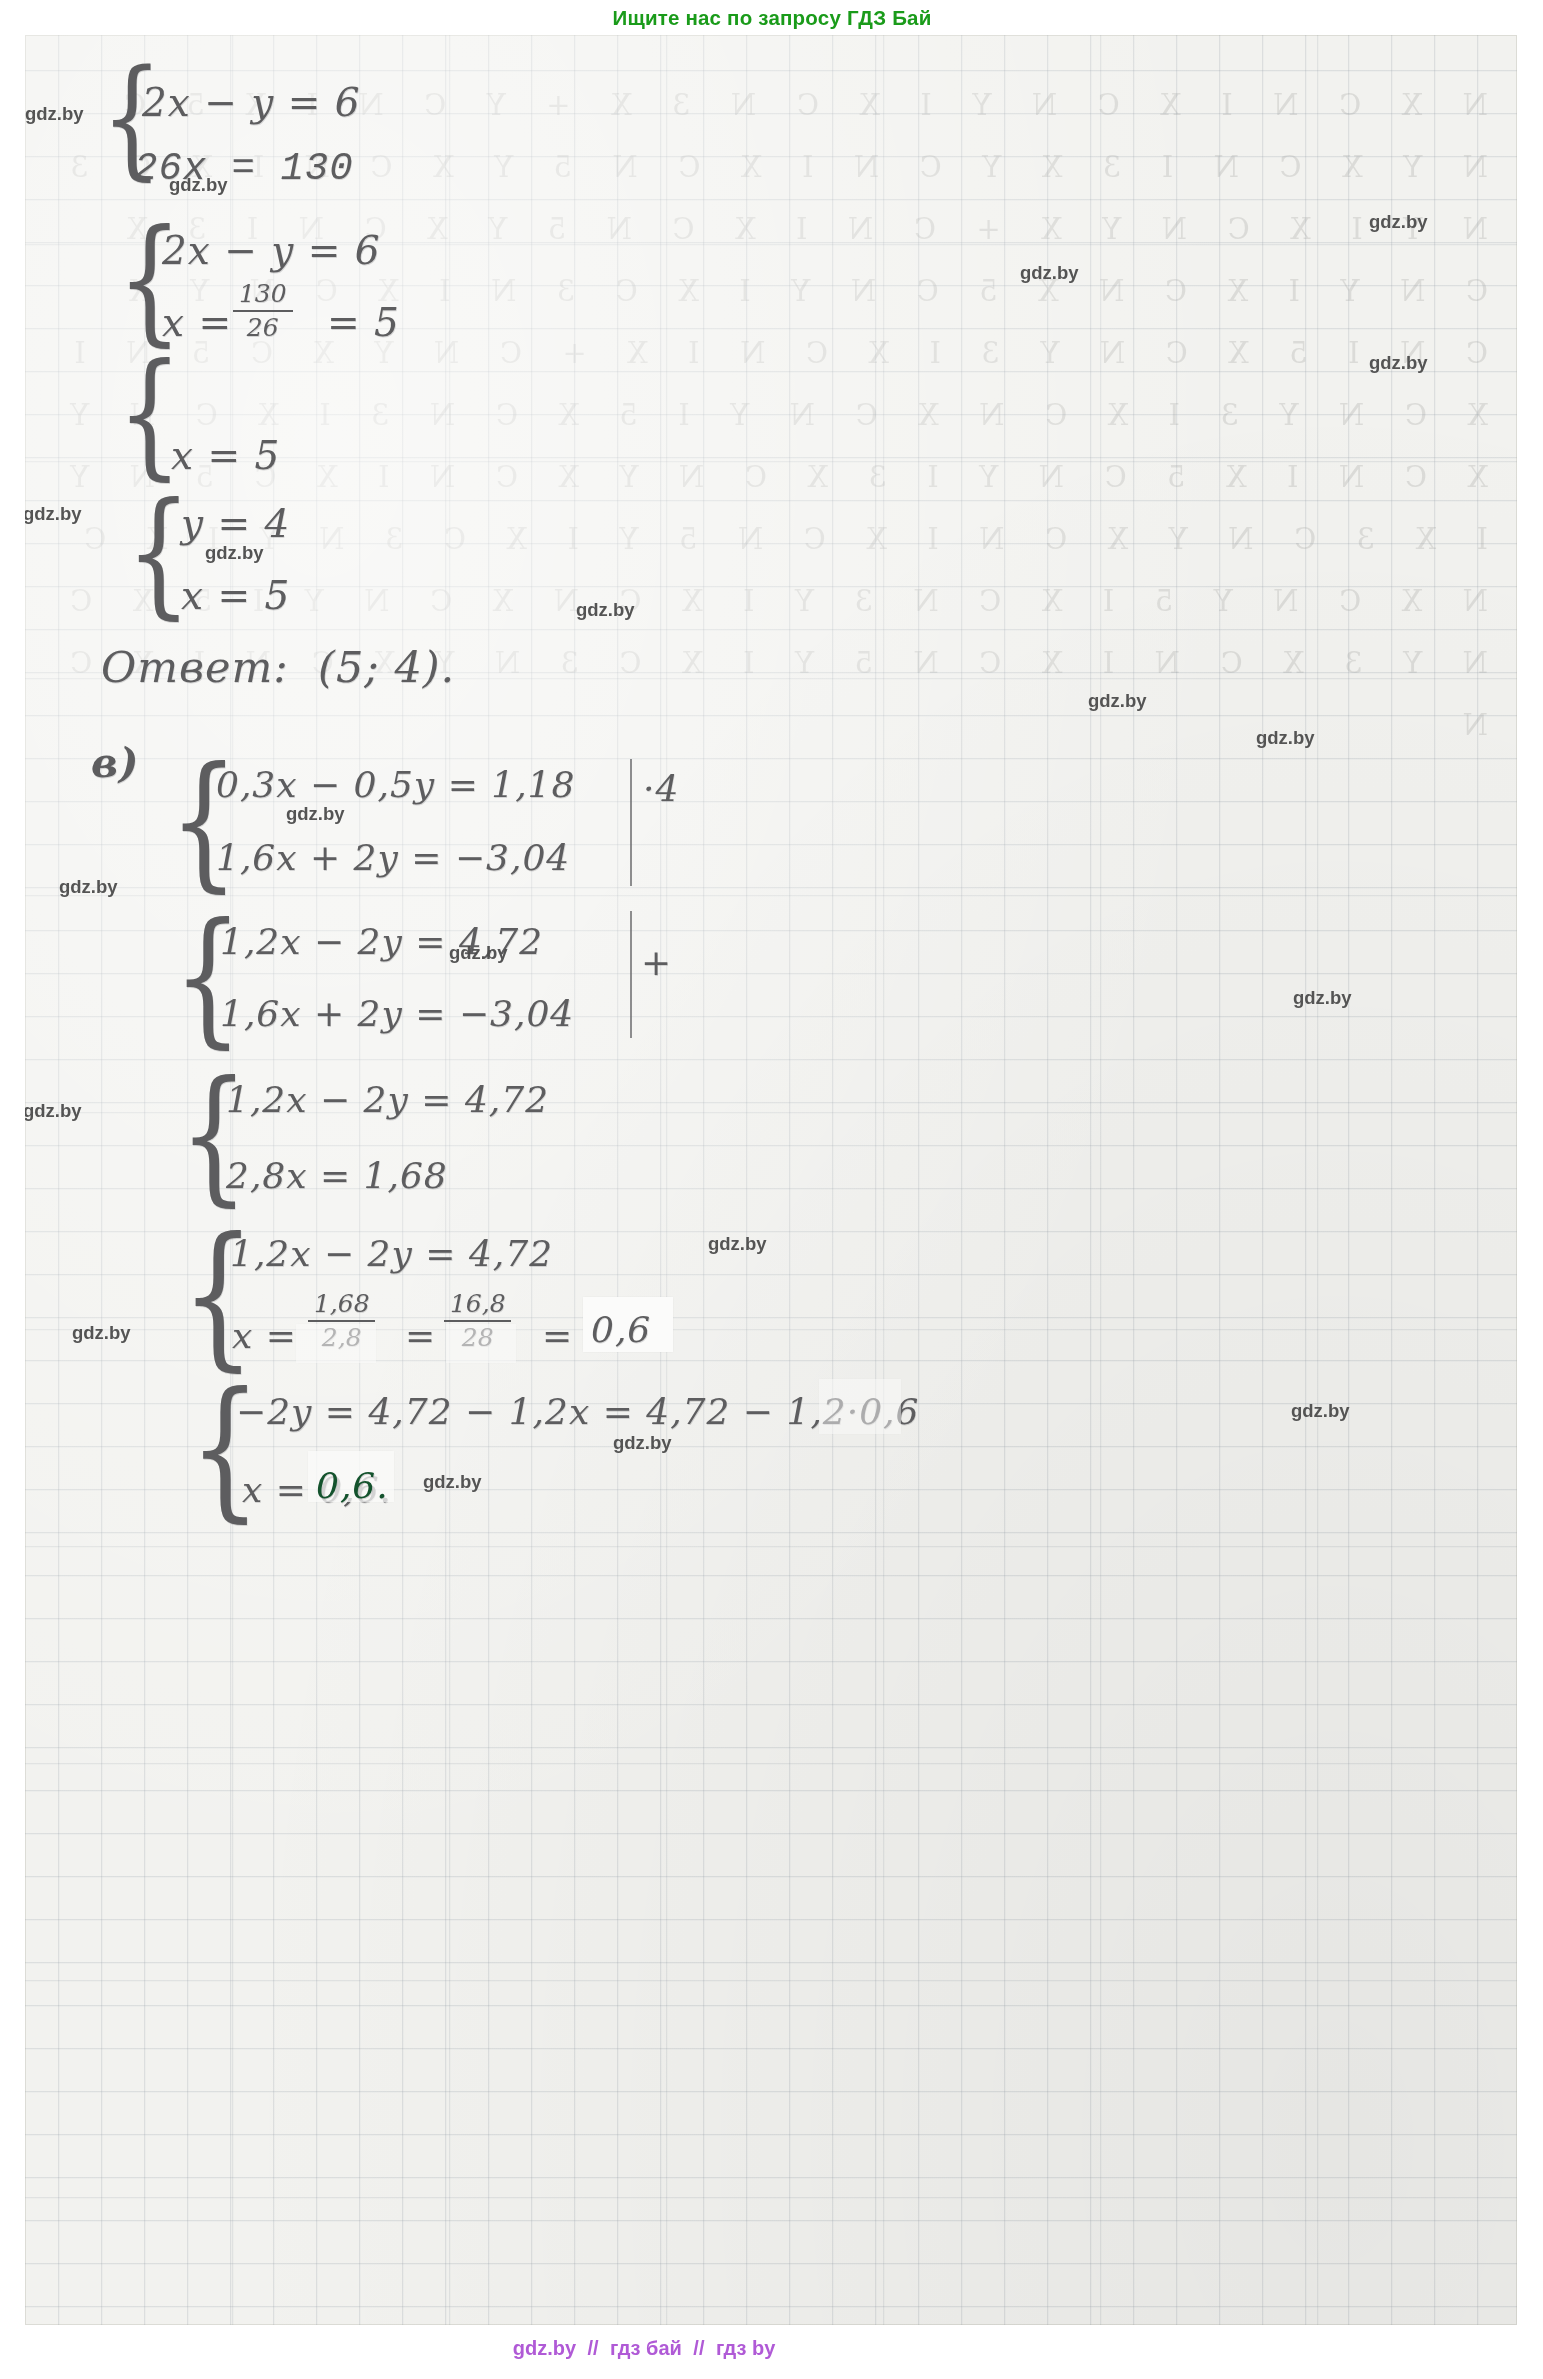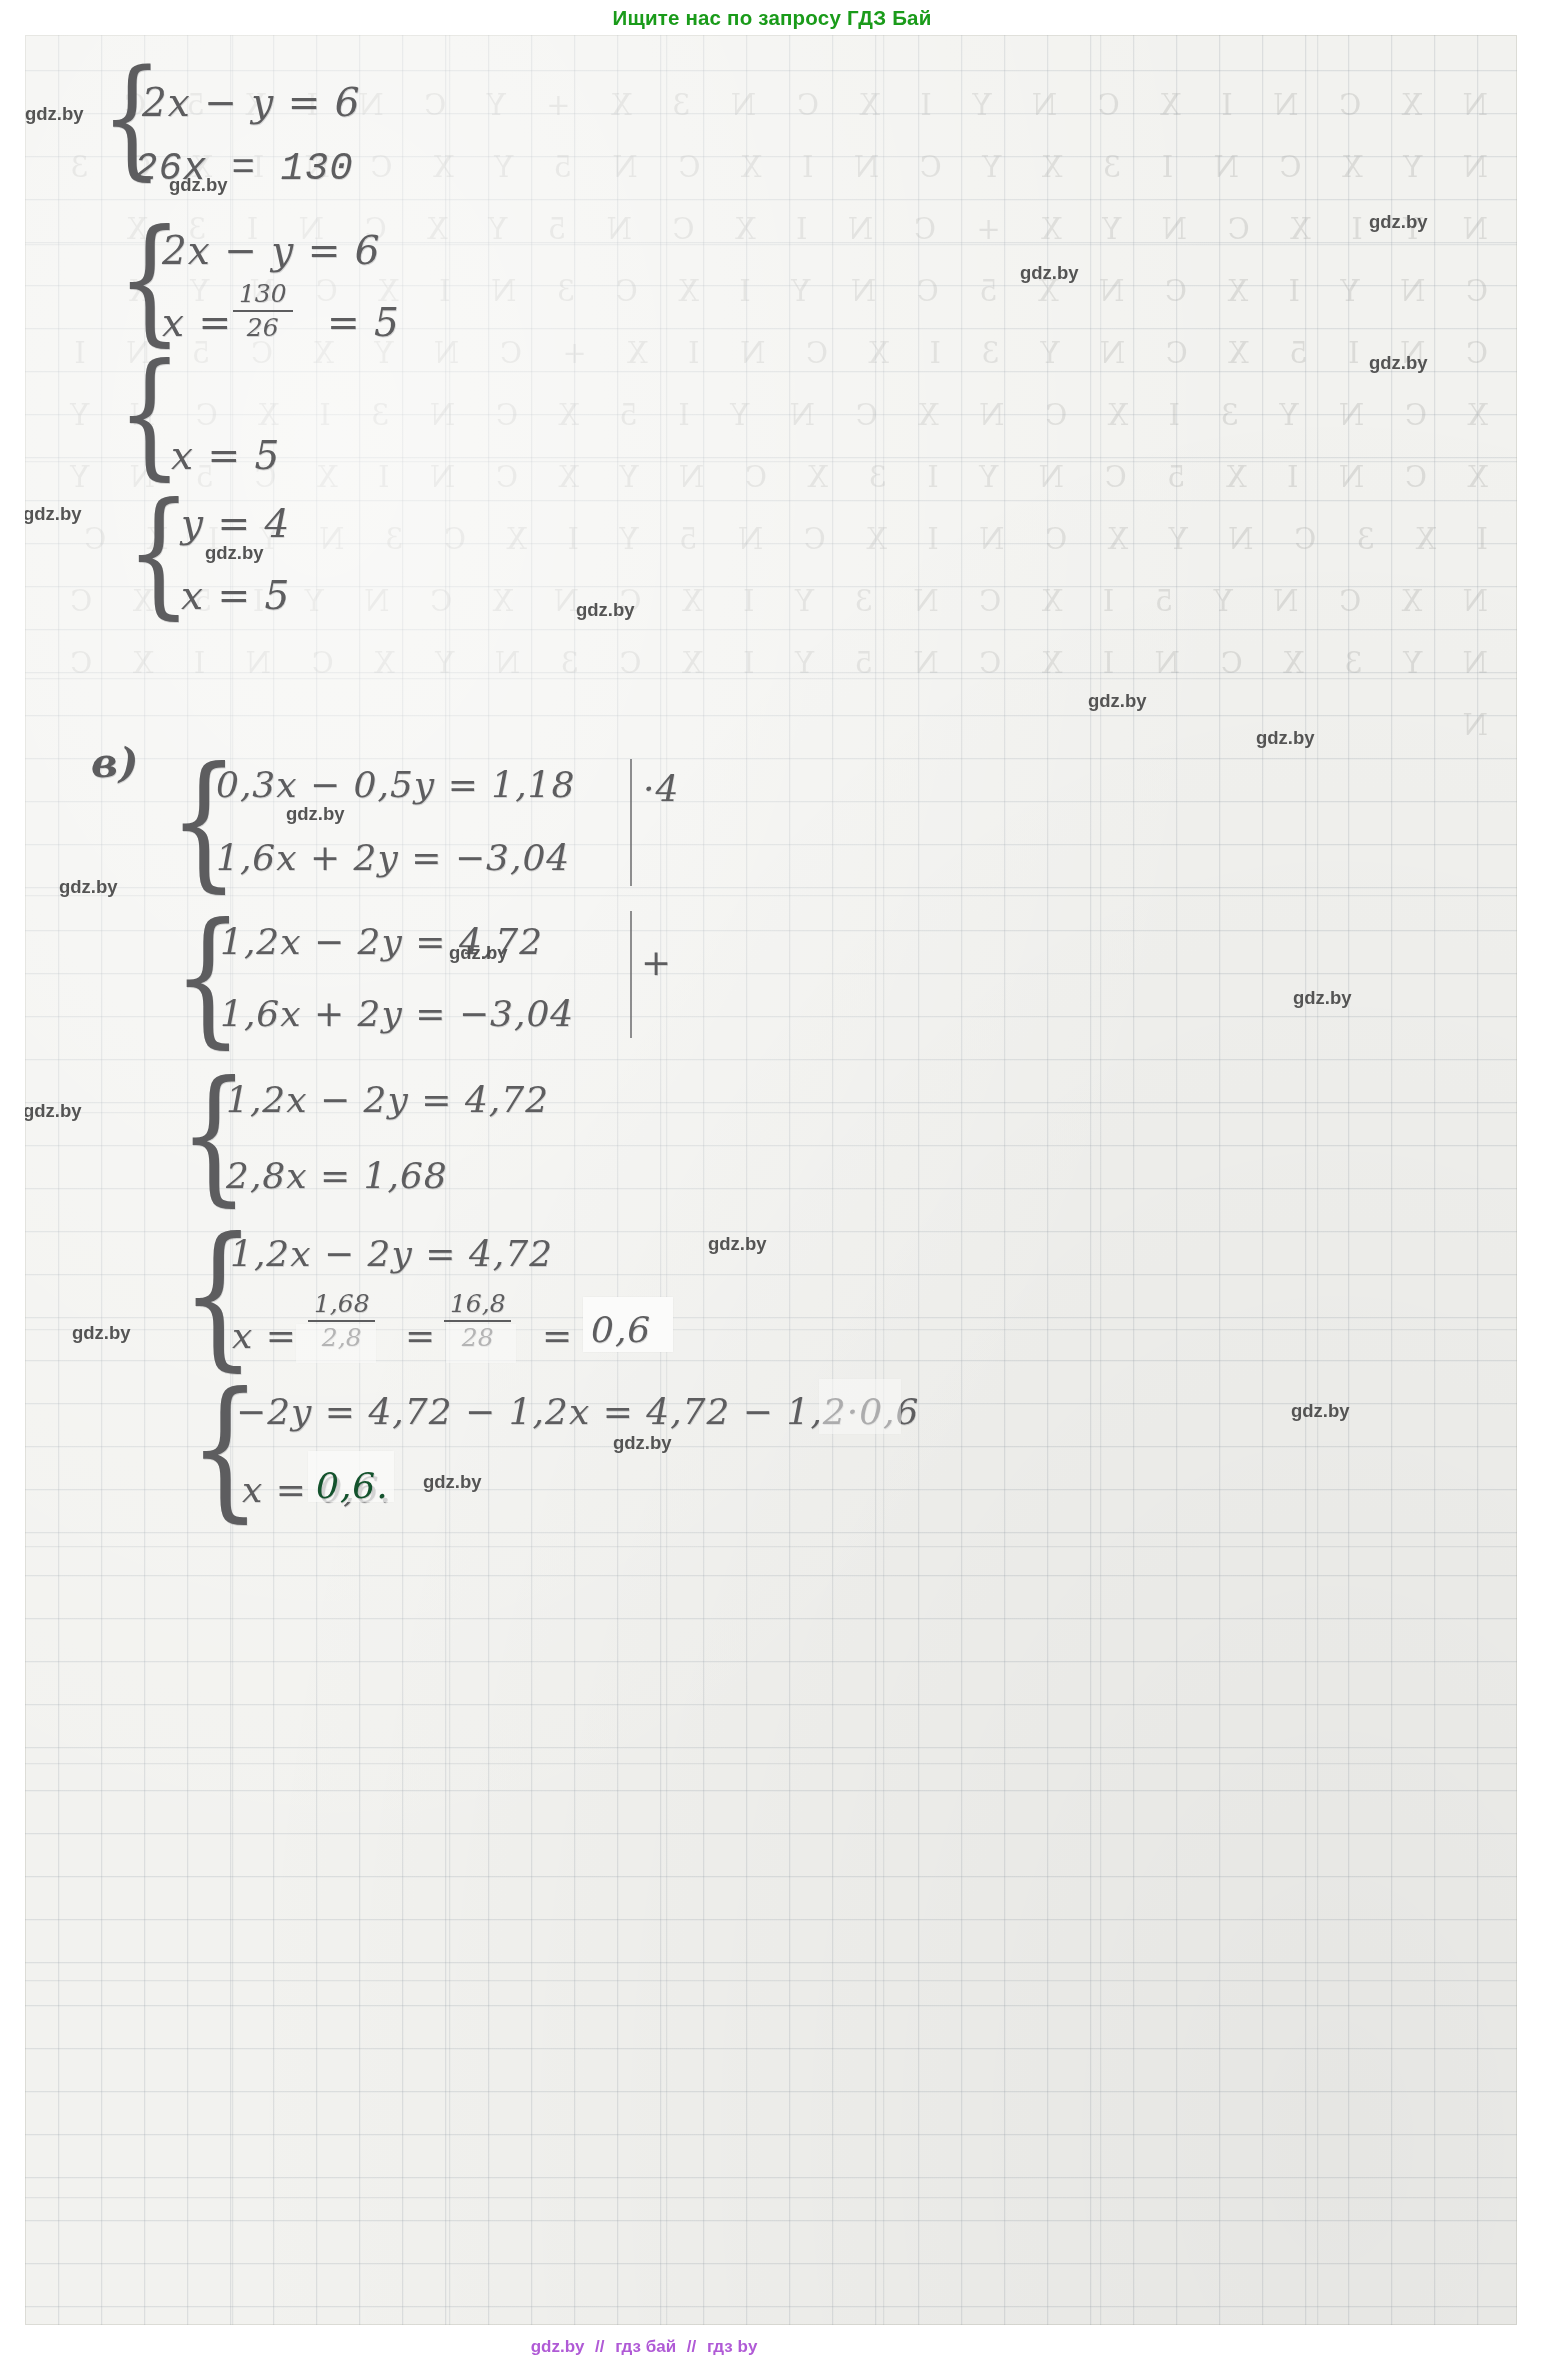--- a/index.html
+++ b/index.html
@@ -156,21 +156,21 @@
   }
 
   
   .footer {
     position: absolute;
     left: 0;
     top: 2337px;
     width: 1288px;
     text-align: center;
     color: #b05ad6;
-    font-size: 17px;
+    font-size: 20px;
     font-weight: bold;
   }
   .footer span { color: #b05ad6; }
   .footer .sep { color: #b05ad6; font-weight: bold; padding: 0 5.9px; }
 </style>
 </head>
 <body>
 
 <div class="top-banner">
   <div class="top-banner-text">Ищите нас по запросу ГДЗ Бай</div>
@@ -196,20 +196,21 @@
   </div>
   <div class="hw big" style="left:302px; top:265px;">= 5</div>
 
   <div class="brace" style="left:92px; top:310px; font-size:137px; line-height:137px;">{</div>
   <div class="hw big" style="left:146px; top:398px;">x = 5</div>
 
   <div class="brace" style="left:101px; top:449px; font-size:137px; line-height:137px;">{</div>
   <div class="hw big" style="left:156px; top:466px;">y = 4</div>
   <div class="hw big" style="left:156px; top:538px;">x = 5</div>
 
+  <div class="hw big" style="left:76px; top:607px; font-size:43px;">Ответ:  (5; 4).</div>
 
   <div class="hw label" style="left:66px; top:704px;">в)</div>
 
   <div class="brace" style="left:144px; top:712px; font-size:146px; line-height:146px;">{</div>
   <div class="hw mid" style="left:191px; top:729px;">0,3x − 0,5y = 1,18</div>
   <div class="hw mid" style="left:191px; top:802px;">1,6x + 2y = −3,04</div>
   <div class="vbar" style="left:605px; top:724px; height:127px;"></div>
   <div class="hw mid" style="left:618px; top:733px;">·4</div>
 
   <div class="brace" style="left:148px; top:868px; font-size:146px; line-height:146px;">{</div>

